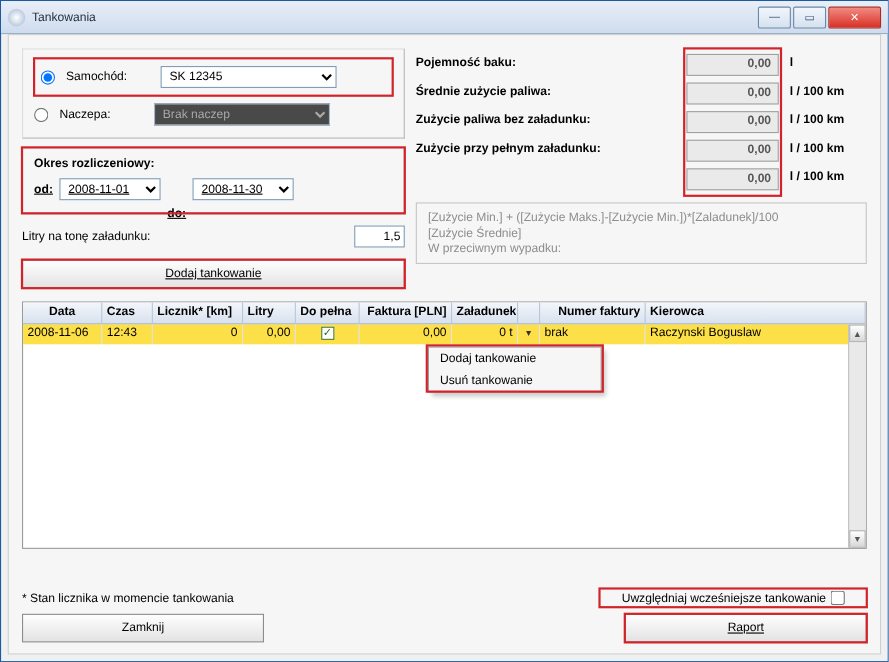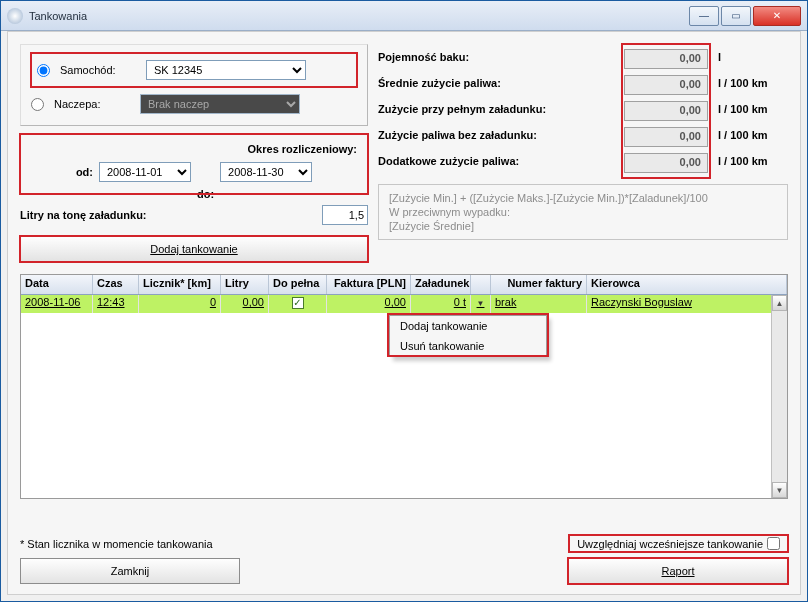--- a/index.html
+++ b/index.html
@@ -23,52 +23,52 @@
 
 .row { display: flex; align-items: center; height: 26px; gap: 6px; }
 input[type=radio] { margin: 0 4px 0 0; }
 label.radio { width: 80px; }
 select, input[type=text] { border: 1px solid #7f9db9; background: #fff; height: 20px; padding: 0 3px; font-size: 11px; }
 select.disabled { background: #000000; color: #888; }
 .wide { width: 160px; }
 .date { width: 92px; }
 .num { text-align: right; width: 46px; }
 
-.sec-title { text-align: right; font-weight: bold; margin-bottom: 4px; }
+.sec-title { text-align: left; font-weight: bold; margin-bottom: 4px; }
 
 .btn { border: 1px solid #8c8c8c; background: linear-gradient(#fefefe,#e3e3e3); height: 26px; display: flex; align-items: center; justify-content: center; cursor: pointer; }
 
 .stats-row { display: flex; align-items: center; height: 26px; gap: 8px; }
 .stats-row .lbl { flex: 1; font-weight: bold; }
 .stats-row .field { border: 1px solid #a0a0a0; background: #eaeaea; width: 84px; height: 20px; text-align: right; padding: 2px 6px; font-weight: bold; color: #555; }
 .stats-row .unit { width: 70px; font-weight: bold; }
 
 .formula { border: 1px solid #c6c6c6; background: #f6f6f6; padding: 6px 10px; color: #8d8d8d; margin-top: 6px; line-height: 14px; }
 
 .grid-wrap { margin: 0 12px; border: 1px solid #9a9a9a; background: #fff; position: relative; height: 225px; }
 .grid-head { display: flex; background: linear-gradient(#f3f6fb,#d8e1ee); border-bottom: 1px solid #8ca2bf; height: 20px; }
 .gh { border-right: 1px solid #bac6d6; padding: 2px 4px; font-weight: bold; overflow: hidden; }
-.grid-row { display: flex; height: 18px; background: #bef264; text-decoration: underline; }
+.grid-row { display: flex; height: 18px; background: #fde047; }
 .gc { border-right: 1px solid #e3e3e3; padding: 1px 4px; overflow: hidden; white-space: nowrap; }
 .chk { display:inline-block; width:12px; height:12px; border:1px solid #4a7c2a; background:#fff; text-align:center; line-height:10px; font-size:10px; color:#2d6b1e; }
 .arrow { font-size: 8px; color:#333; }
 .grid-scroll { position:absolute; right:0; top:20px; bottom:0; width:16px; background:#e9e9e9; border-left:1px solid #c0c0c0; }
 .grid-scroll .up, .grid-scroll .dn { height:16px; background:linear-gradient(#fff,#d7d7d7); border:1px solid #b5b5b5; display:flex; align-items:center; justify-content:center; font-size:8px; color:#555; }
 .grid-scroll .dn { position:absolute; bottom:0; left:0; right:0; }
 
 .context { position:absolute; top:40px; left:368px; width:158px; background:#f6f6f6; border:1px solid #9c9c9c; box-shadow:4px 4px 4px rgba(0,0,0,.2); z-index:3; }
 .context .mi { padding:4px 10px; }
 .context-border { position:absolute; top:38px; left:366px; width:162px; height:44px; border:2px solid #d2232a; z-index:4; pointer-events:none; }
 
 .footer { position:absolute; left:12px; right:12px; bottom:10px; }
 .footnote { margin-bottom: 6px; }
 .foot-row { display:flex; align-items:center; gap:12px; }
 .foot-row .btn { width: 220px; }
 .spacer { flex:1; }
-.chk-label { display:flex; align-items:center; gap:4px; padding:2px 8px; }
+.chk-label { display:flex; align-items:center; gap:4px; padding:2px 20px; }
 input[type=checkbox] { margin:0; }
 
 .stats-box { outline:2px solid #d2232a; outline-offset:-1px; padding:2px; }
 </style>
 </head>
 <body>
 
 <div class="window">
   <div class="titlebar">
     <div class="icon"></div>
@@ -94,55 +94,52 @@
           </div>
           <div class="row">
             <input type="radio" style="">
             <label class="radio">Naczepa:</label>
             <select class="wide disabled" disabled=""><option>Brak naczep</option></select>
           </div>
         </div>
 
         <div class="inset red" style="margin-bottom:8px;">
           <div class="sec-title">Okres rozliczeniowy:</div>
-          <div class="row" style="justify-content:center;">
+          <div class="row" style="justify-content:flex-start;text-decoration:underline;">
             <span style="font-weight:bold;">od:</span>
             <select class="date"><option>2008-11-01</option></select>
             <span style="font-weight:bold;margin-top:44px;">do:</span>
             <select class="date"><option>2008-11-30</option></select>
           </div>
         </div>
 
         <div class="row" style="margin-bottom:8px;">
-          <span style="flex:1;font-weight:bold;">Litry na tonę załadunku:</span>
+          <span style="flex:1;">Litry na tonę załadunku:</span>
           <input type="text" class="num" value="1,5" style="">
         </div>
 
         <div class="btn red">
           <span style="text-decoration:underline;">Dodaj tankowanie</span>
         </div>
       </div>
 
       <div class="right-col">
         <div style="display:flex; gap:8px;">
           <div style="flex:1;">
             <div class="stats-row">
                 <span class="lbl">Pojemność baku:</span>
               </div>
             <div class="stats-row">
                 <span class="lbl">Średnie zużycie paliwa:</span>
               </div>
             <div class="stats-row">
+                <span class="lbl">Zużycie paliwa bez załadunku:</span>
+              </div>
+            <div class="stats-row">
                 <span class="lbl">Zużycie przy pełnym załadunku:</span>
-              </div>
-            <div class="stats-row">
-                <span class="lbl">Zużycie paliwa bez załadunku:</span>
-              </div>
-            <div class="stats-row">
-                <span class="lbl">Dodatkowe zużycie paliwa:</span>
               </div>
           </div>
           <div class="stats-box">
             <div class="stats-row">
                 <span class="field">0,00</span>
               </div>
             <div class="stats-row">
                 <span class="field">0,00</span>
               </div>
             <div class="stats-row">
@@ -168,29 +165,29 @@
             <div class="stats-row">
                 <span class="unit">l / 100 km</span>
               </div>
             <div class="stats-row">
                 <span class="unit">l / 100 km</span>
               </div>
           </div>
         </div>
         <div class="formula">
           <div>  [Zużycie Min.] + ([Zużycie Maks.]-[Zużycie Min.])*[Zaladunek]/100</div>
+          <div>  [Zużycie Średnie]</div>
           <div>W przeciwnym wypadku:</div>
-          <div>  [Zużycie Średnie]</div>
         </div>
       </div>
     </div>
 
     <div class="grid-wrap">
       <div class="grid-head">
-        <div class="gh" style="width:72px;">Data</div>
+        <div class="gh" style="width:72px;text-align:center;">Data</div>
         <div class="gh" style="width:46px;">Czas</div>
         <div class="gh" style="width:82px;">Licznik* [km]</div>
         <div class="gh" style="width:48px;">Litry</div>
         <div class="gh" style="width:58px;">Do pełna</div>
         <div class="gh" style="width:84px;text-align:right;">Faktura [PLN]</div>
         <div class="gh" style="width:60px;">Załadunek</div>
         <div class="gh" style="width:20px;"></div>
         <div class="gh" style="width:96px;text-align:right;">Numer faktury</div>
         <div class="gh" style="flex:1;">Kierowca</div>
       </div>

